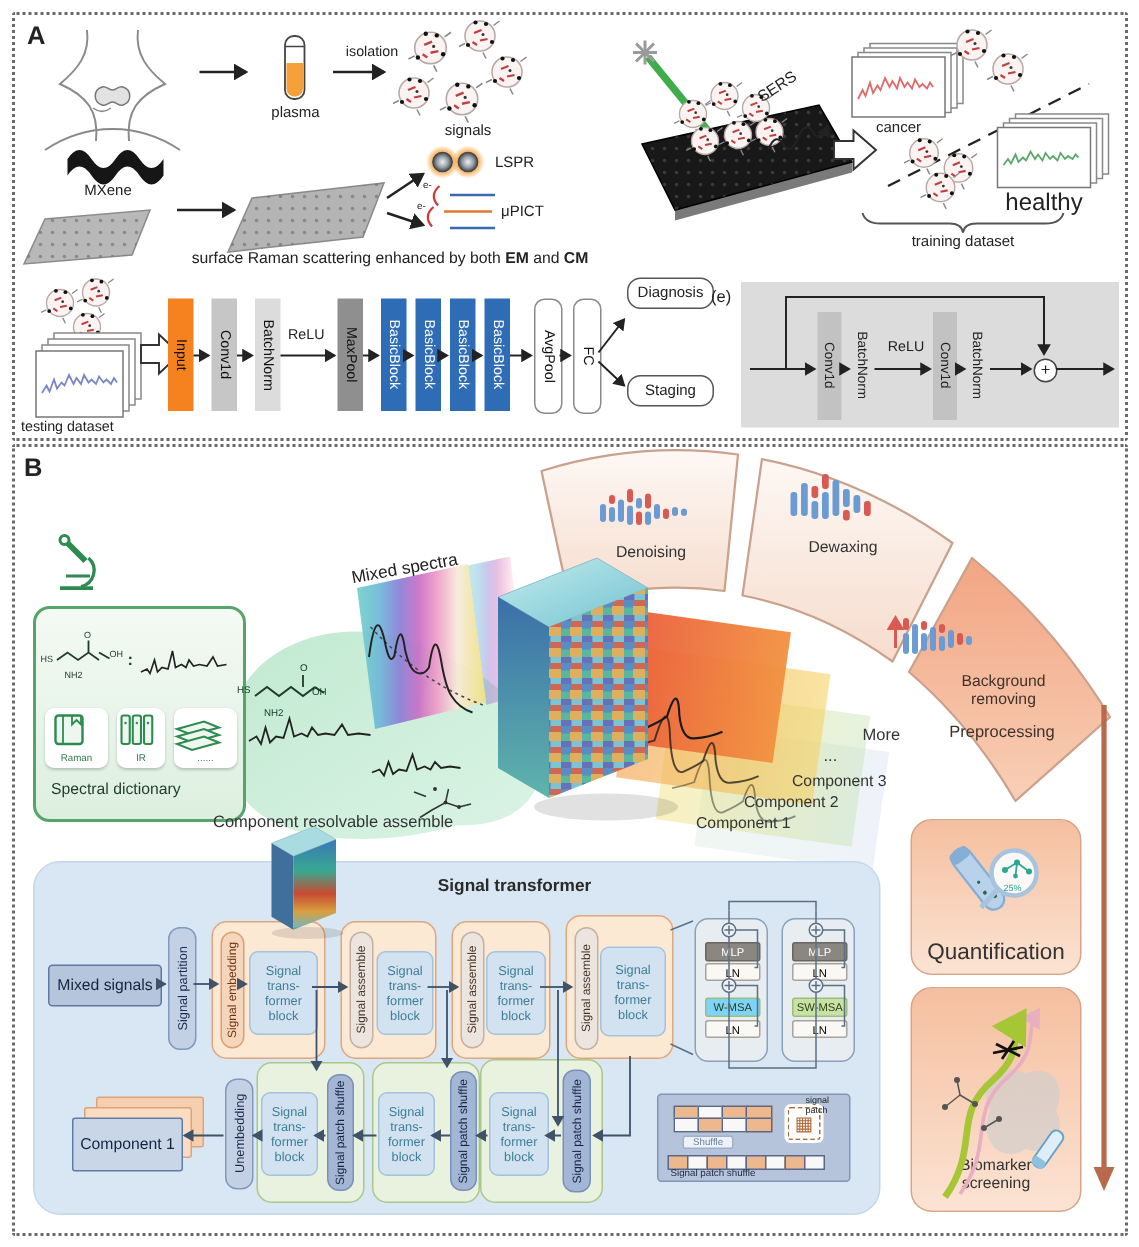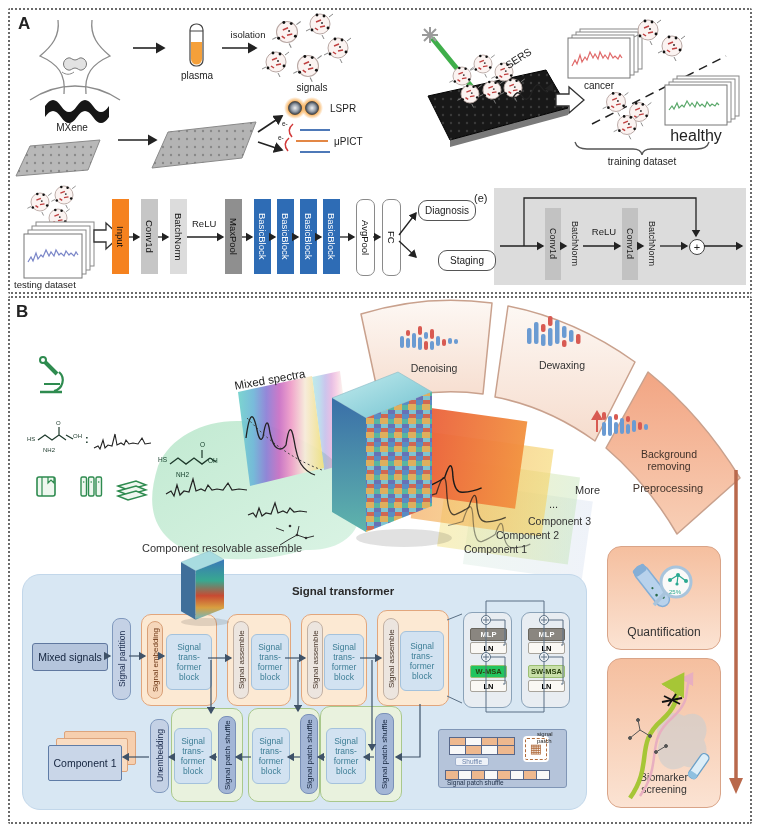--- a/index.html
+++ b/index.html
@@ -25,21 +25,21 @@
   .arcbox{position:absolute;border:1.5px solid #d9a488;border-radius:14px;background:linear-gradient(180deg,#f5bf9f,#fbe3d3);}
   .container{position:absolute;border:1px solid #c2d7ea;border-radius:18px;background:#d8e7f3;}
   .obox{position:absolute;border:1.4px solid #e2a67c;border-radius:10px;background:#fce9d3;}
   .gbox{position:absolute;border:1.4px solid #a9c88c;border-radius:10px;background:#e9f2de;}
   .stb{position:absolute;border:1px solid #a4c2dc;border-radius:6px;background:#d2e2f1;color:#3d7e96;font-size:8.5px;display:flex;align-items:center;justify-content:center;text-align:center;line-height:1.2;padding:1px;}
   .pill{position:absolute;border:1px solid #8099bd;border-radius:8px;background:#c4d1e5;color:#1c2c4e;font-size:8.5px;}
   .ppill{position:absolute;border:1px solid #7a90b8;border-radius:8px;background:#a3b6d6;color:#14243e;font-size:8px;}
   .epill{position:absolute;border:1px solid #d8a078;border-radius:8px;background:#f6d6ba;color:#6b3413;font-size:8px;}
   .apill{position:absolute;border:1px solid #c2b1a4;border-radius:8px;background:#ece5df;color:#463529;font-size:8px;}
   .dbox{position:absolute;border:1.2px solid #8aa2b8;border-radius:9px;background:#e8edf2;}
-  .mrow{position:absolute;font-size:7.5px;display:flex;align-items:center;justify-content:center;border-radius:2px;font-weight:bold;}
+  .mrow{position:absolute;font-size:7.5px;display:flex;align-items:center;justify-content:center;border-radius:2px;}
   .card{position:absolute;background:#fff;border-radius:6px;box-shadow:0 1px 2px rgba(0,0,0,.2);}
   .cardlab{position:absolute;left:0;right:0;bottom:3px;text-align:center;font-size:6.5px;color:#2e7a4a;}
   .patch{position:absolute;border:1px solid #58688a;}
 </style>
 </head>
 <body>
 
 <div id="canvas">
 
   <div class="panelbox" style="left:8px;top:8px;width:740px;height:282px;"></div>
@@ -299,66 +299,79 @@
 
   <div class="t" style="left:18px;top:14px;font-size:17px;font-weight:bold;">A</div>
   <div class="t c" style="left:172px;top:70px;width:50px;font-size:10px;">plasma</div>
   <div class="t c" style="left:218px;top:30px;width:60px;font-size:9.5px;">isolation</div>
   <div class="t c" style="left:280px;top:82px;width:64px;font-size:10px;">signals</div>
   <div class="t c" style="left:44px;top:122px;width:56px;font-size:10px;">MXene</div>
   <div class="t" style="left:330px;top:103px;font-size:10px;">LSPR</div>
   <div class="t" style="left:334px;top:136px;font-size:10px;">μPICT</div>
   <div class="t" style="left:282px;top:120px;font-size:6.5px;">e-</div>
   <div class="t" style="left:278px;top:134px;font-size:6.5px;">e-</div>
+  <div class="t c" style="left:115px;top:166px;width:290px;font-size:10.5px;"><span>surface Raman scattering enhanced by both </span><b>EM</b><span> and </span><b>CM</b></div>
   <div class="t" style="left:504px;top:52px;font-size:10.5px;transform:rotate(-33deg);">SERS</div>
   <div class="t c" style="left:568px;top:80px;width:62px;font-size:10px;">cancer</div>
   <div class="t c" style="left:665px;top:127px;width:62px;font-size:16px;">healthy</div>
   <div class="t c" style="left:592px;top:156px;width:100px;font-size:10px;">training dataset</div>
   <div class="t" style="left:14px;top:280px;font-size:9.5px;">testing dataset</div>
 
   <div class="nn b-input" style="left:112px;">Input</div>
   <div class="nn b-conv" style="left:141px;">Conv1d</div>
   <div class="nn b-bn" style="left:170px;">BatchNorm</div>
   <div class="t" style="left:192px;top:219px;font-size:9.5px;">ReLU</div>
   <div class="nn b-pool" style="left:225px;">MaxPool</div>
   <div class="nn b-basic" style="left:254px;">BasicBlock</div>
   <div class="nn b-basic" style="left:277px;">BasicBlock</div>
   <div class="nn b-basic" style="left:300px;">BasicBlock</div>
   <div class="nn b-basic" style="left:323px;">BasicBlock</div>
   <div class="nn b-out" style="left:356px;">AvgPool</div>
   <div class="nn b-out" style="left:382px;">FC</div>
-  <div class="diagbox" style="left:418px;top:200px;width:56px;height:19px;">Diagnosis</div>
-  <div class="diagbox" style="left:418px;top:250px;width:56px;height:19px;margin-left:20px;">Staging</div>
+  <div class="diagbox" style="left:418px;top:185px;width:56px;height:19px;">Diagnosis</div>
+  <div class="diagbox" style="left:418px;top:250px;width:56px;height:19px;">Staging</div>
   <div class="t" style="left:474px;top:192px;font-size:11px;">(e)</div>
   <div class="t vt" style="left:567px;top:207px;width:15px;height:74px;font-size:9px;">BatchNorm</div>
   <div class="t vt" style="left:545px;top:208px;width:16px;height:72px;font-size:9px;">Conv1d</div>
   <div class="t c" style="left:588px;top:227px;width:32px;font-size:9.5px;">ReLU</div>
   <div class="t vt" style="left:622px;top:208px;width:16px;height:72px;font-size:9px;">Conv1d</div>
   <div class="t vt" style="left:644px;top:207px;width:15px;height:74px;font-size:9px;">BatchNorm</div>
   <div class="pluscirc" style="left:689px;top:239px;">+</div>
 
   <div class="t" style="left:16px;top:302px;font-size:17px;font-weight:bold;">B</div>
 
+  <div class="greenbox" style="left:22px;top:404px;width:138px;height:140px;">
+    <div class="card" style="left:6px;top:66px;width:42px;height:40px;">
+        <div class="cardlab">Raman</div>
+      </div>
+    <div class="card" style="left:54px;top:66px;width:32px;height:40px;">
+        <div class="cardlab">IR</div>
+      </div>
+    <div class="card" style="left:92px;top:66px;width:42px;height:40px;">
+        <div class="cardlab">......</div>
+      </div>
+    <div class="t" style="left:10px;top:114px;width:124px;font-size:10.5px;color:#1e3c2a;">Spectral dictionary</div>
+  </div>
 
   <div class="t" style="left:234px;top:372px;width:90px;font-size:11.5px;transform:rotate(-10deg);">Mixed spectra</div>
   <div class="t" style="left:142px;top:542px;width:200px;font-size:11px;color:#333;">Component resolvable assemble</div>
 
   <div class="t" style="left:575px;top:484px;font-size:11px;color:#333;">More</div>
   <div class="t" style="left:549px;top:498px;font-size:11px;color:#333;">...</div>
   <div class="t" style="left:528px;top:515px;font-size:10.5px;color:#333;">Component 3</div>
   <div class="t" style="left:496px;top:529px;font-size:10.5px;color:#333;">Component 2</div>
   <div class="t" style="left:464px;top:543px;font-size:10.5px;color:#333;">Component 1</div>
 
   <div class="t c" style="left:396px;top:362px;width:76px;font-size:10.5px;color:#333;">Denoising</div>
   <div class="t c" style="left:524px;top:359px;width:76px;font-size:10.5px;color:#333;">Dewaxing</div>
   <div class="t c" style="left:628px;top:448px;width:82px;font-size:10.5px;color:#40322a;">Background removing</div>
   <div class="t c" style="left:620px;top:482px;width:96px;font-size:11px;color:#40322a;">Preprocessing</div>
 
   <div class="arcbox" style="left:607px;top:546px;width:112px;height:102px;">
-    <div class="t c" style="left:0;top:79px;width:112px;font-size:12px;color:#333;">Quantification</div>
+    <div class="t c" style="left:0;top:79px;width:112px;font-size:15px;color:#333;">Quantification</div>
   </div>
   <div class="arcbox" style="left:607px;top:658px;width:112px;height:148px;">
     <div class="t c" style="left:8px;top:112px;width:96px;font-size:10.5px;color:#333;">Biomarker screening</div>
   </div>
 
   <div class="container" style="left:22px;top:574px;width:563px;height:234px;"></div>
   <div class="t c" style="left:288px;top:585px;width:110px;font-size:11.5px;font-weight:600;color:#2a2a2a;">Signal transformer</div>
 
   <div class="t" style="left:32px;top:643px;width:74px;height:26px;background:#b5c5dc;border:1.4px solid #60789f;border-radius:3px;font-size:10.5px;color:#14243e;display:flex;align-items:center;justify-content:center;">Mixed signals</div>
   <div class="pill vtu" style="left:112px;top:618px;width:17px;height:80px;">Signal partition</div>
@@ -375,21 +388,21 @@
   <div class="apill vtu" style="left:307px;top:621px;width:14px;height:76px;">Signal assemble</div>
   <div class="stb" style="left:324px;top:634px;width:36px;height:52px;">Signal trans- former block</div>
 
   <div class="obox" style="left:377px;top:610px;width:70px;height:94px;"></div>
   <div class="apill vtu" style="left:383px;top:618px;width:14px;height:80px;">Signal assemble</div>
   <div class="stb" style="left:400px;top:631px;width:40px;height:56px;">Signal trans- former block</div>
 
   <div class="dbox" style="left:463px;top:612px;width:47px;height:94px;">
     <div class="mrow" style="left:6px;top:15px;width:35px;height:11px;background:#8a8680;color:#fff;border:1px solid #6a665e;">MLP</div>
     <div class="mrow" style="left:6px;top:29px;width:35px;height:10px;background:#faf8f4;border:1px solid #a8a49c;">LN</div>
-    <div class="mrow" style="left:6px;top:52px;width:35px;height:11px;background:#22c55e;border:1px solid #9cbf74;color:#2a420f;">W-MSA</div>
+    <div class="mrow" style="left:6px;top:52px;width:35px;height:11px;background:#7dd3fc;border:1px solid #9cbf74;color:#2a420f;">W-MSA</div>
     <div class="mrow" style="left:6px;top:67px;width:35px;height:10px;background:#faf8f4;border:1px solid #a8a49c;">LN</div>
   </div>
   <div class="dbox" style="left:521px;top:612px;width:47px;height:94px;">
     <div class="mrow" style="left:6px;top:15px;width:35px;height:11px;background:#8a8680;color:#fff;border:1px solid #6a665e;">MLP</div>
     <div class="mrow" style="left:6px;top:29px;width:35px;height:10px;background:#faf8f4;border:1px solid #a8a49c;">LN</div>
     <div class="mrow" style="left:6px;top:52px;width:35px;height:11px;background:#c9e0a9;border:1px solid #9cbf74;color:#2a420f;">SW-MSA</div>
     <div class="mrow" style="left:6px;top:67px;width:35px;height:10px;background:#faf8f4;border:1px solid #a8a49c;">LN</div>
   </div>
 
   <div class="t" style="left:64px;top:731px;width:70px;height:32px;background:#f6cfae;border:1.2px solid #dca47c;border-radius:2px;"></div>

